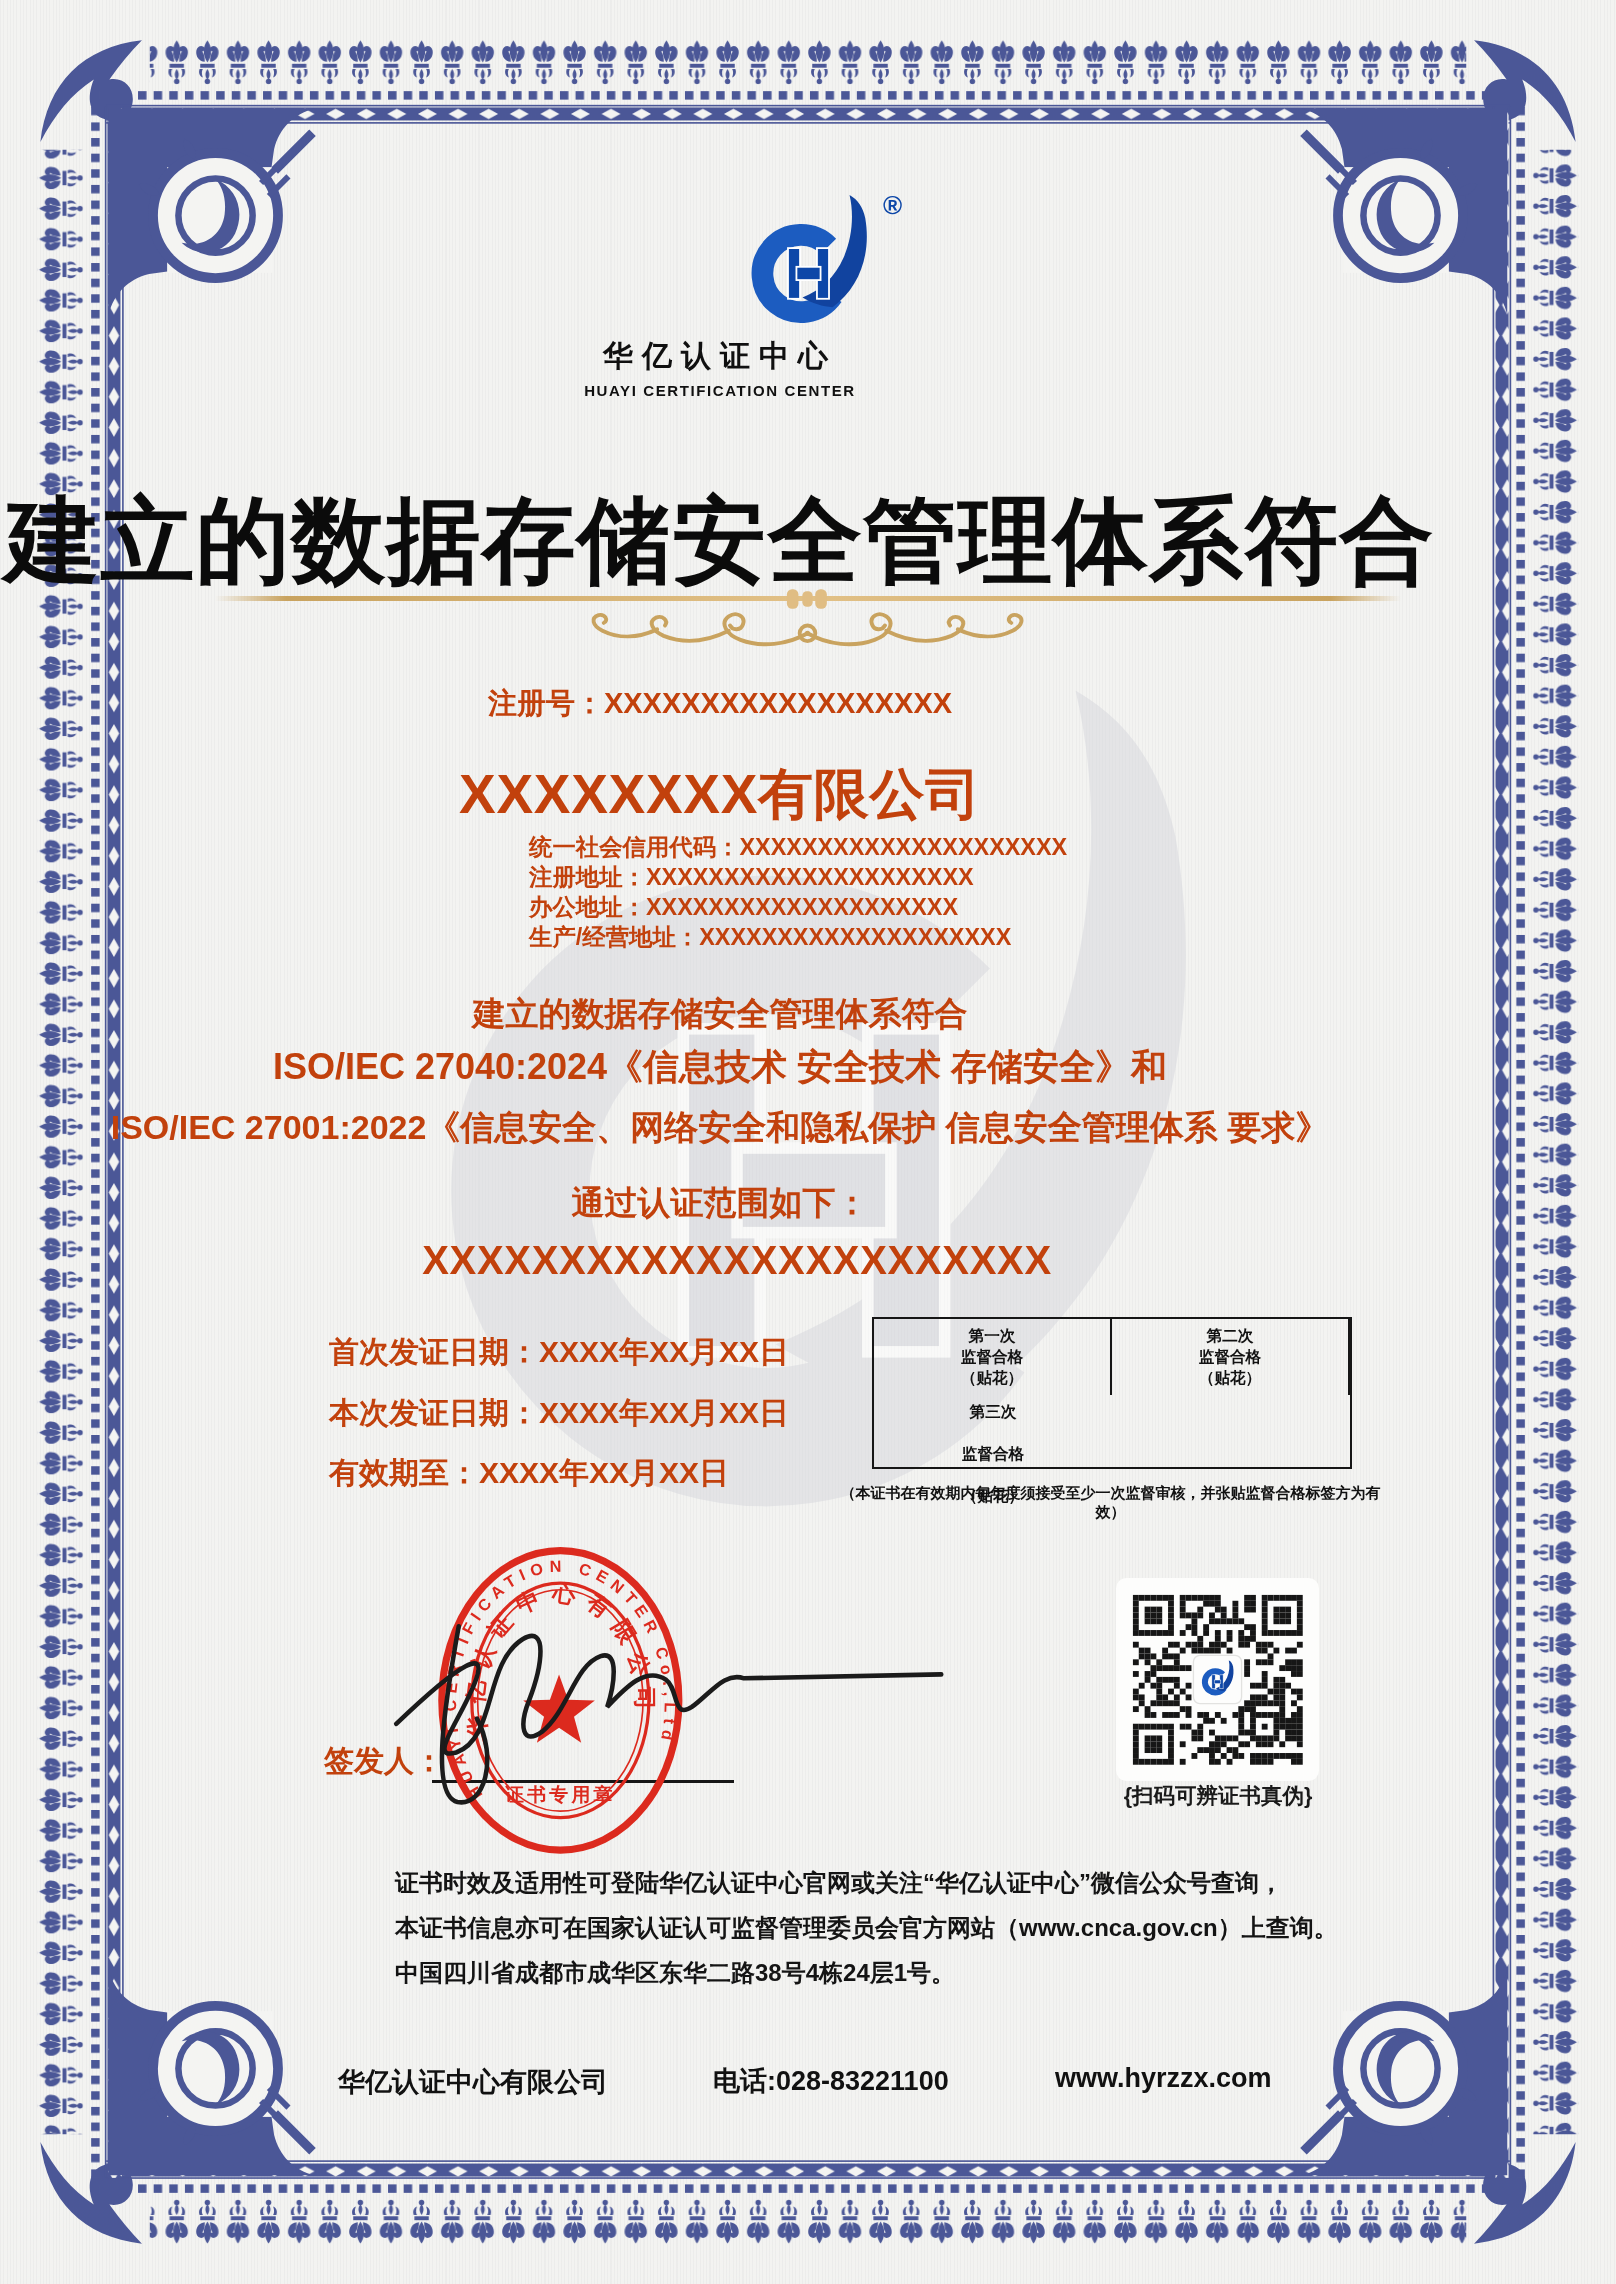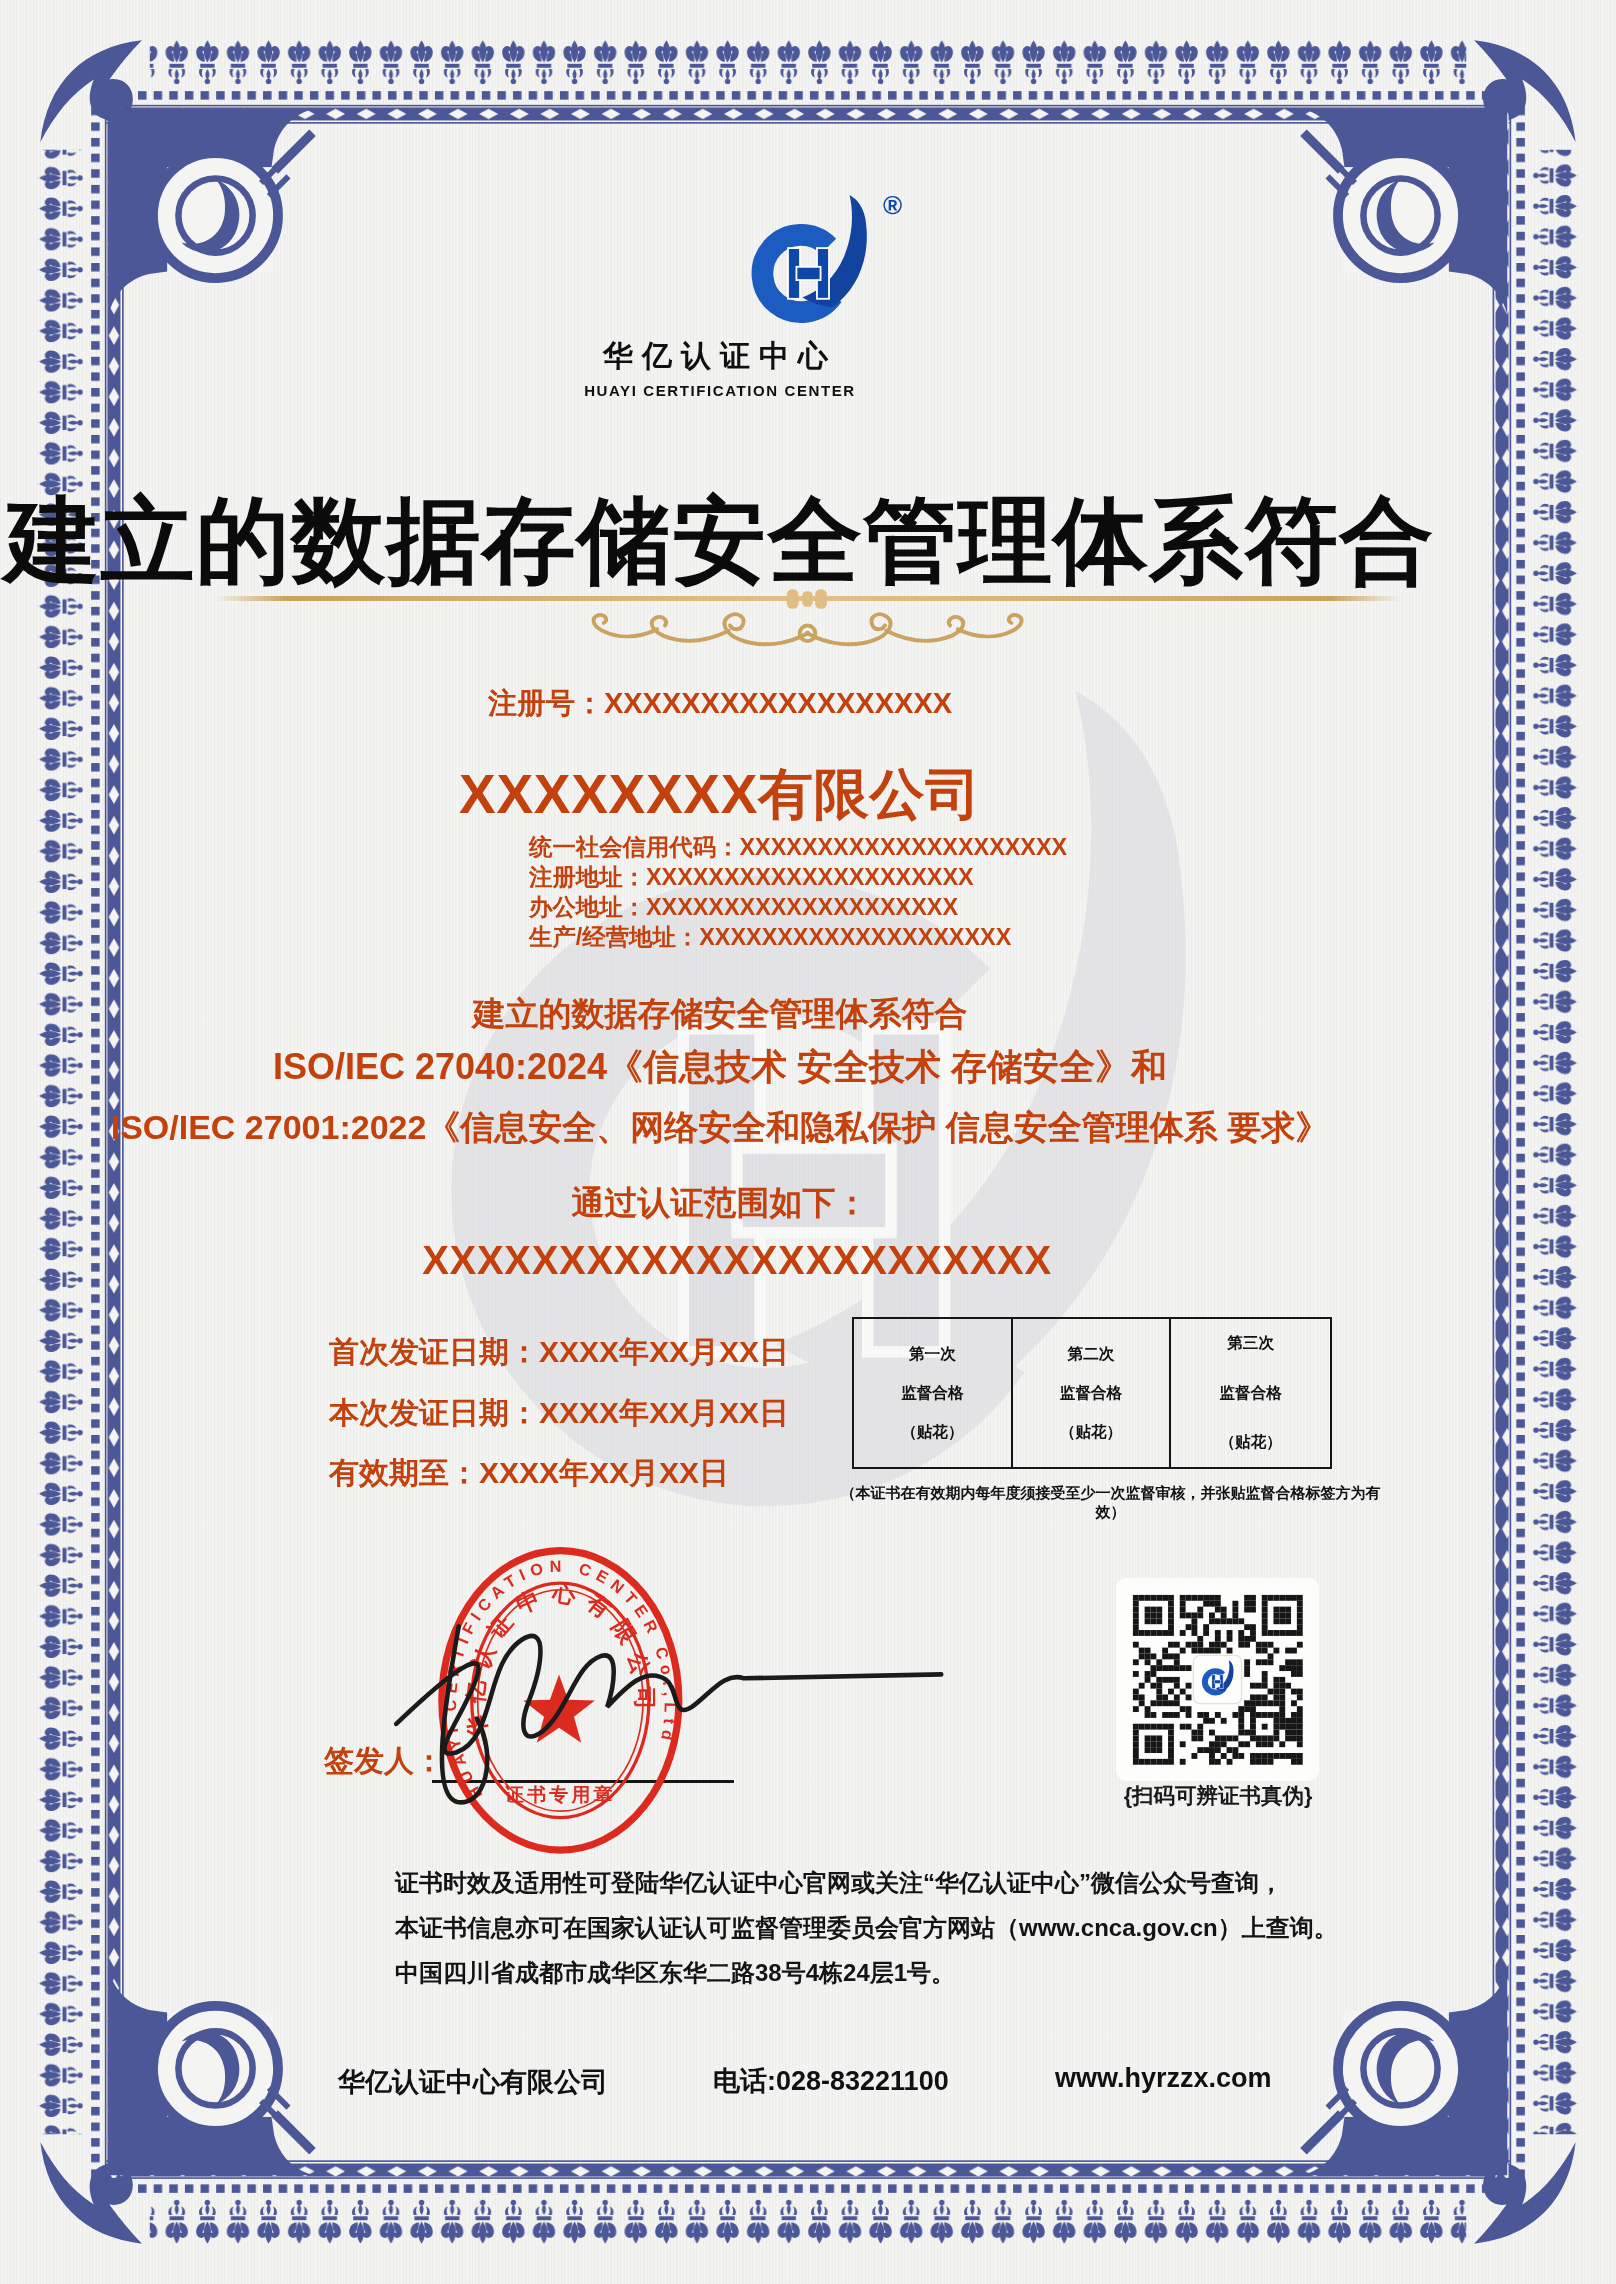--- a/index.html
+++ b/index.html
@@ -29,21 +29,21 @@
   .reg-line{top:684px;font-size:29px;font-weight:700;}
   .company{top:758px;font-size:55px;font-weight:900;letter-spacing:0.7px;}
   .field-line{left:529px;font-size:23.4px;font-weight:700;white-space:nowrap;}
   .conf{font-weight:900;}
   .conf1{top:992px;font-size:33px;}
   .conf2{top:1043px;font-size:36px;}
   .conf3{top:1105px;font-size:34px;}
   .scope-h{top:1181px;font-size:33px;font-weight:700;}
   .scope-x{top:1238px;font-size:40px;font-weight:900;letter-spacing:0.7px;padding-left:17px;}
   .date-line{left:329px;font-size:30px;font-weight:700;white-space:nowrap;}
-  .sup-table{left:852px;top:1317px;width:476px;height:148px;display:grid;grid-template-columns:1fr 1fr 1fr;
+  .sup-table{left:872px;top:1317px;width:476px;height:148px;display:grid;grid-template-columns:1fr 1fr;
     border:2.6px solid #161616;background:transparent;}
   .sup-cell{border-right:2.6px solid #161616;display:flex;flex-direction:column;justify-content:space-evenly;
     align-items:center;padding:6.5px 0;font-size:15.6px;font-weight:700;color:#121212;}
   .sup-cell:last-child{border-right:none;gap:21px;}
   .sup-note{left:832px;top:1484px;width:557px;text-align:center;font-size:15px;font-weight:700;color:#121212;}
   .issuer{left:324px;top:1741px;font-size:30px;font-weight:700;}
   .issuer-line{left:432px;top:1780px;width:302px;height:2.6px;background:#161616;}
   .stamp-svg{position:absolute;left:365px;top:1533px;z-index:4;}
   .qr-card{left:1116px;top:1578px;width:203px;height:203px;background:#fdfdfc;border-radius:10.4px;z-index:3;}
   .qr-svg{position:absolute;left:0;top:0;}

